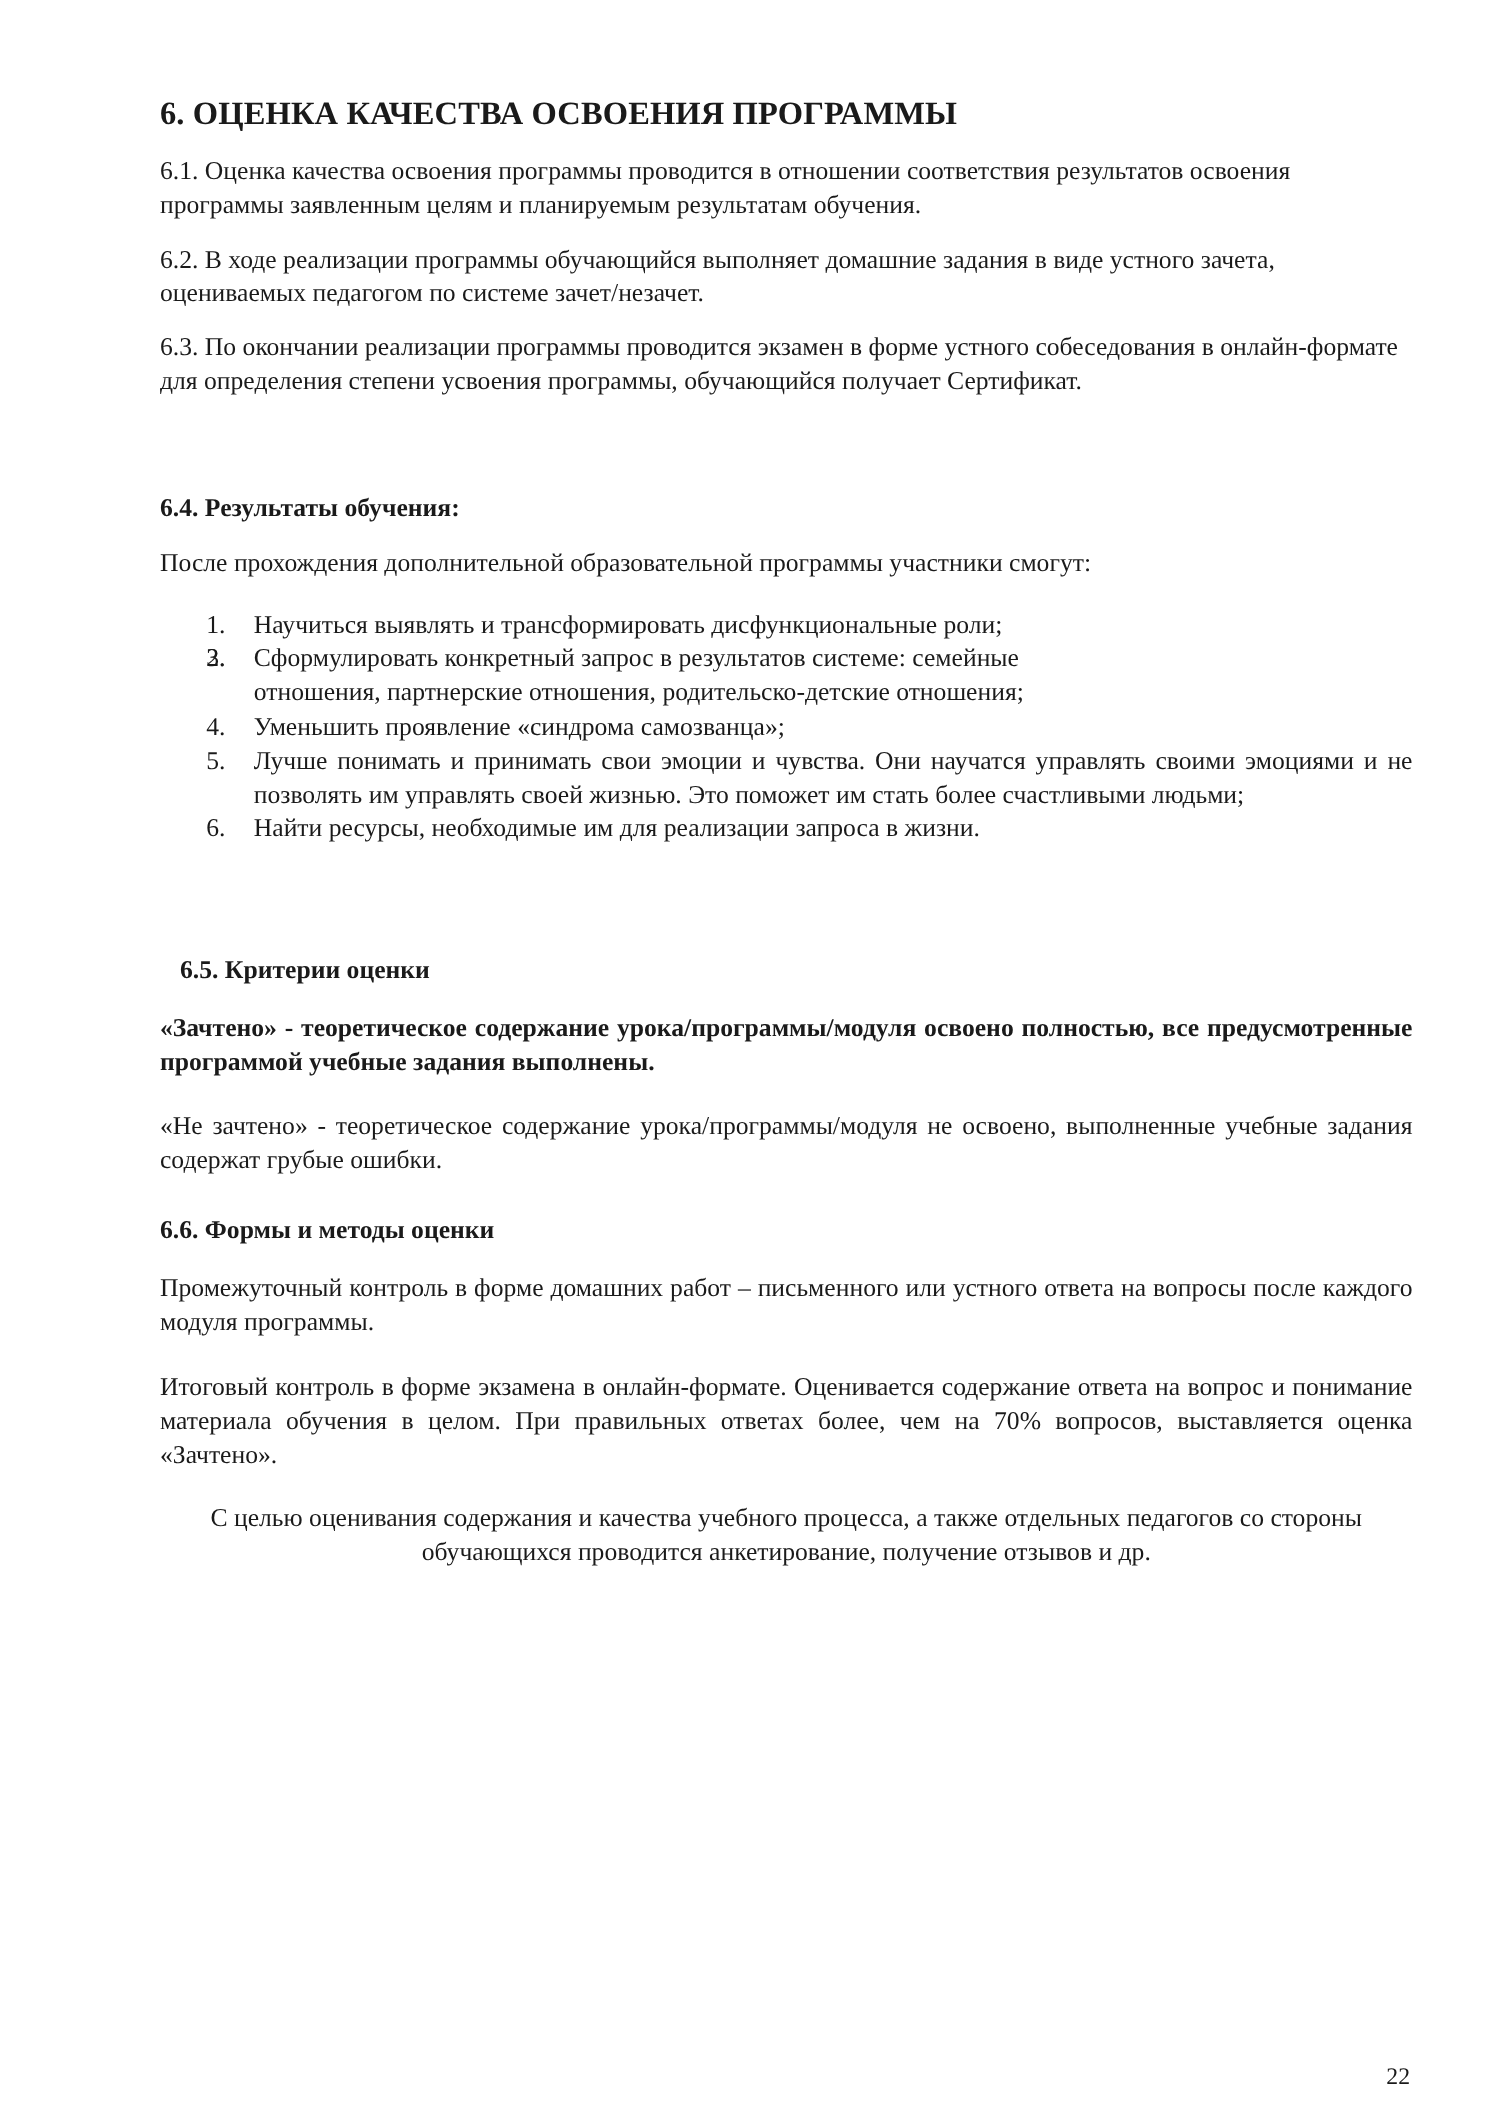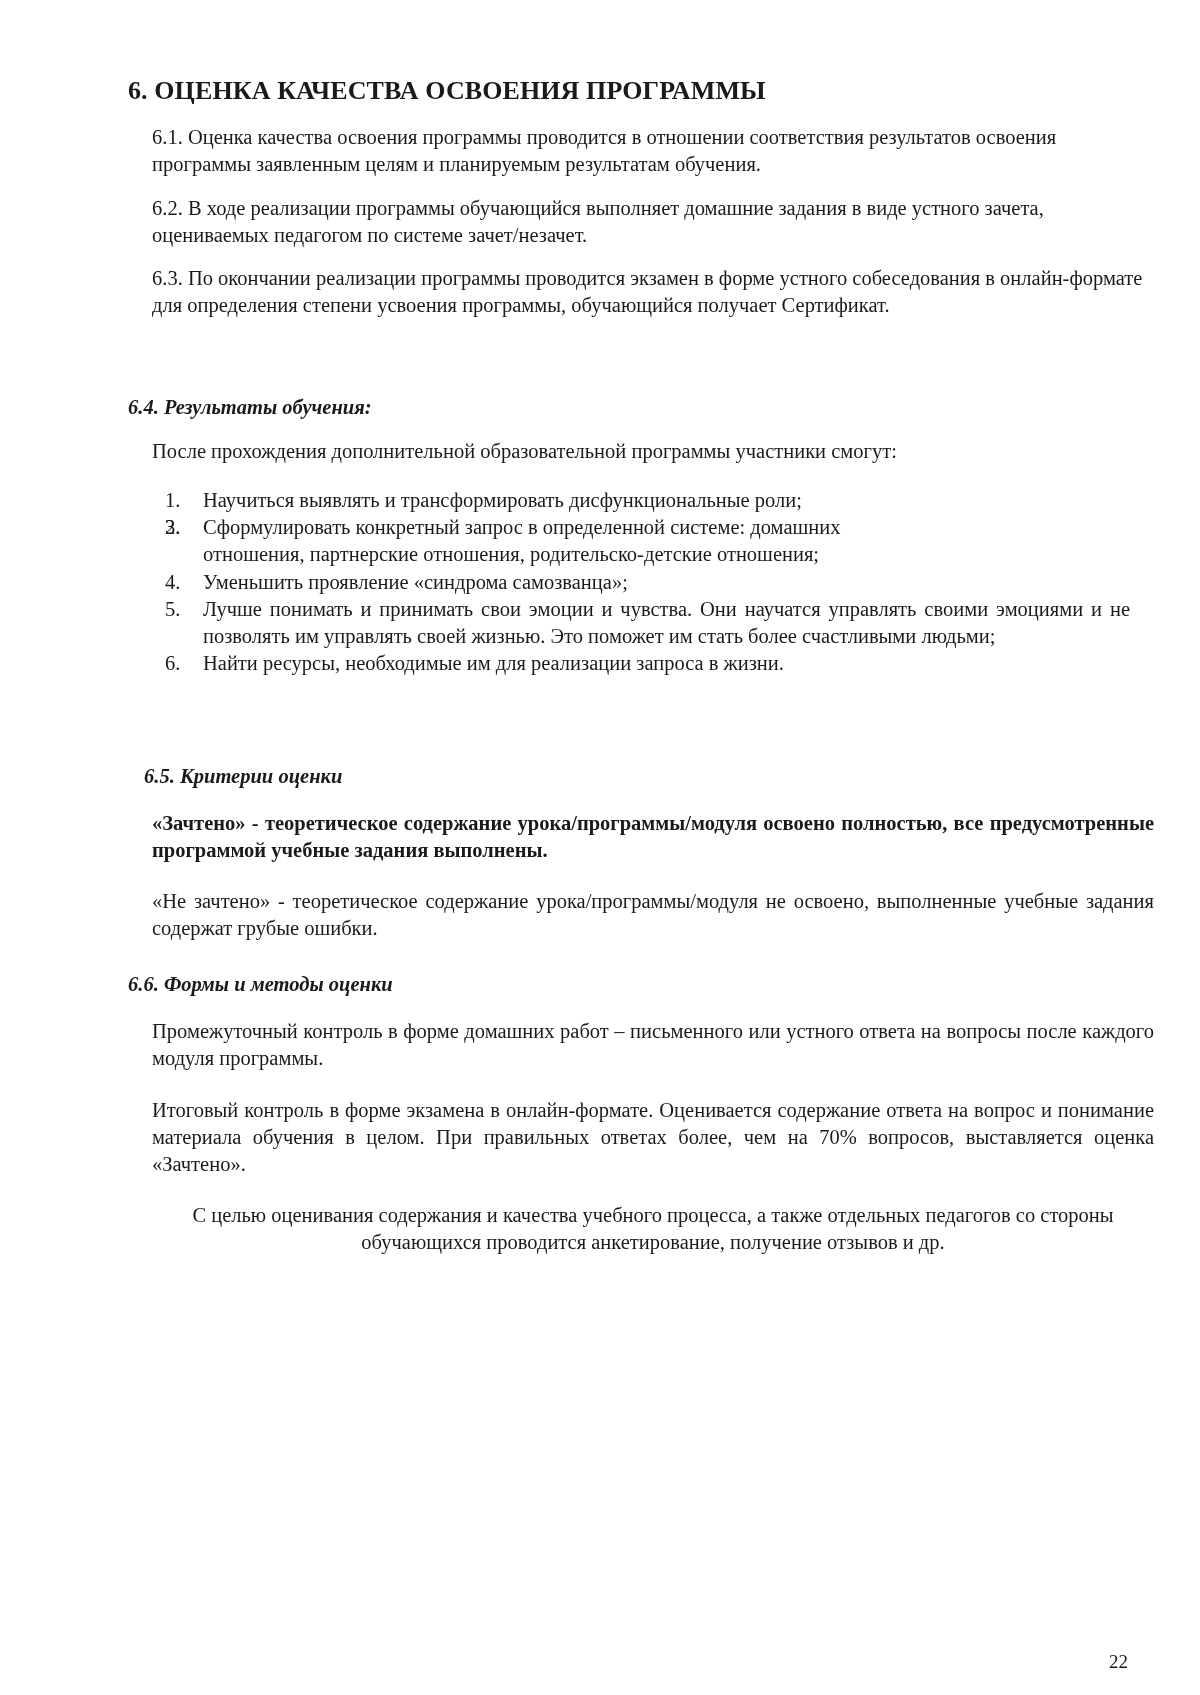--- a/index.html
+++ b/index.html
@@ -29,30 +29,28 @@
     font-weight: bold;
     letter-spacing: 0.1px;
     white-space: nowrap;
   }
   .p {
     position: absolute;
     left: 0;
     width: 1002px;
     font-size: 20.5px;
     line-height: 27px;
-    margin-left: 24px;
   }
   .justify { text-align: justify; text-align-last: left; }
   .h2 {
     position: absolute;
     left: 0;
     font-size: 20.5px;
     font-weight: bold;
     white-space: nowrap;
-    font-style: italic;
   }
   ol.outcomes {
     position: absolute;
     left: 0;
     top: 487px;
     width: 1002px;
     margin: 0;
     padding: 0;
     list-style: none;
     font-size: 20.5px;
@@ -91,21 +89,21 @@
   <ol class="outcomes">
     <li>
       <span class="num">1.</span>
       <span>Научиться выявлять и трансформировать дисфункциональные роли;</span>
     </li>
     <li>
       <span class="num">2.</span>
     </li>
     <li style="padding-right:220px;">
       <span class="num">3.</span>
-      <span>Сформулировать конкретный запрос в определенной системе: домашних отношения, партнерские отношения, родительско-детские отношения;</span>
+      <span>Сформулировать конкретный запрос в результатов системе: семейные отношения, партнерские отношения, родительско-детские отношения;</span>
     </li>
     <li>
       <span class="num">4.</span>
       <span>Уменьшить проявление «синдрома самозванца»;</span>
     </li>
     <li class="justify" style="text-align:justify;">
       <span class="num">5.</span>
       <span>Лучше понимать и принимать свои эмоции и чувства. Они научатся управлять своими эмоциями и не позволять им управлять своей жизнью. Это поможет им стать более счастливыми людьми;</span>
     </li>
     <li>

